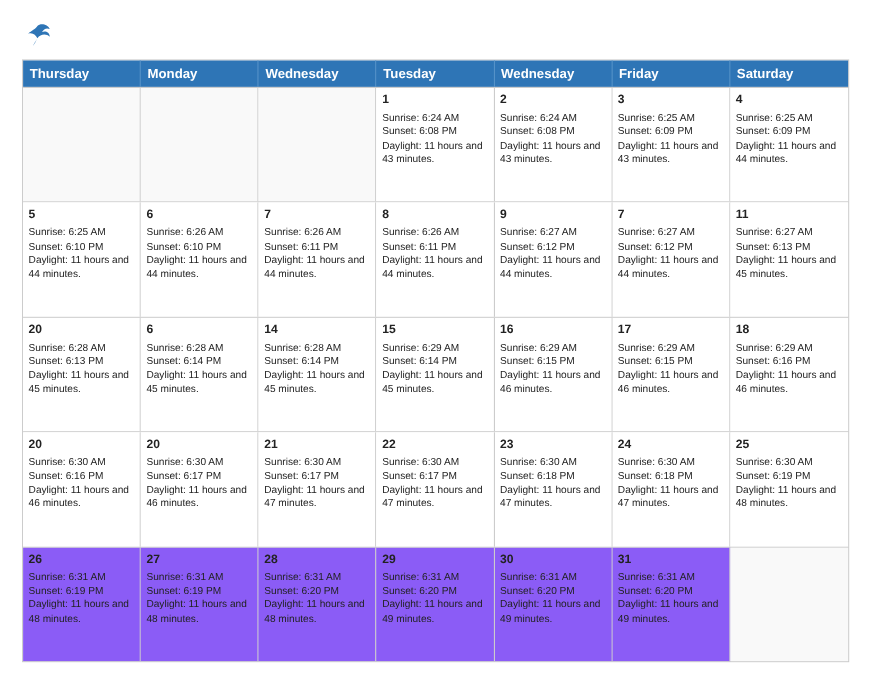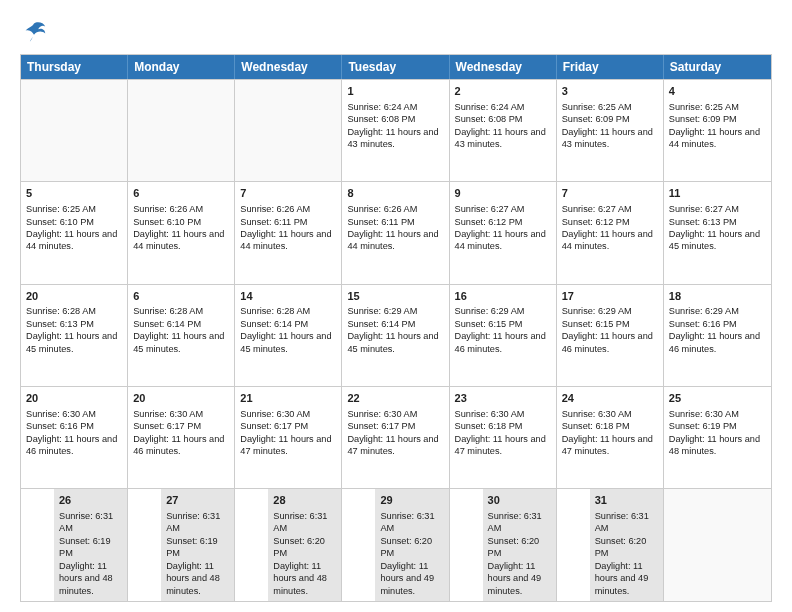--- a/index.html
+++ b/index.html
@@ -96,21 +96,21 @@
       border-right: 1px solid #ccc;
       padding: 4px 5px;
       font-size: 9.2px;
       color: #222;
       line-height: 1.35;
       vertical-align: top;
       background: #fff;
     }
     .cal-cell:last-child { border-right: none; }
     .cal-cell.empty { background: #f9f9f9; }
-    .cal-cell.shaded { background: #e5e5e5; margin-left: 33px; }
+    .cal-cell.shaded { background: #8b5cf6; }
     .day-num {
       font-size: 11px;
       font-weight: bold;
       margin-bottom: 2px;
     }
   </style>
 </head>
 <body>
 
 <div class="page">

